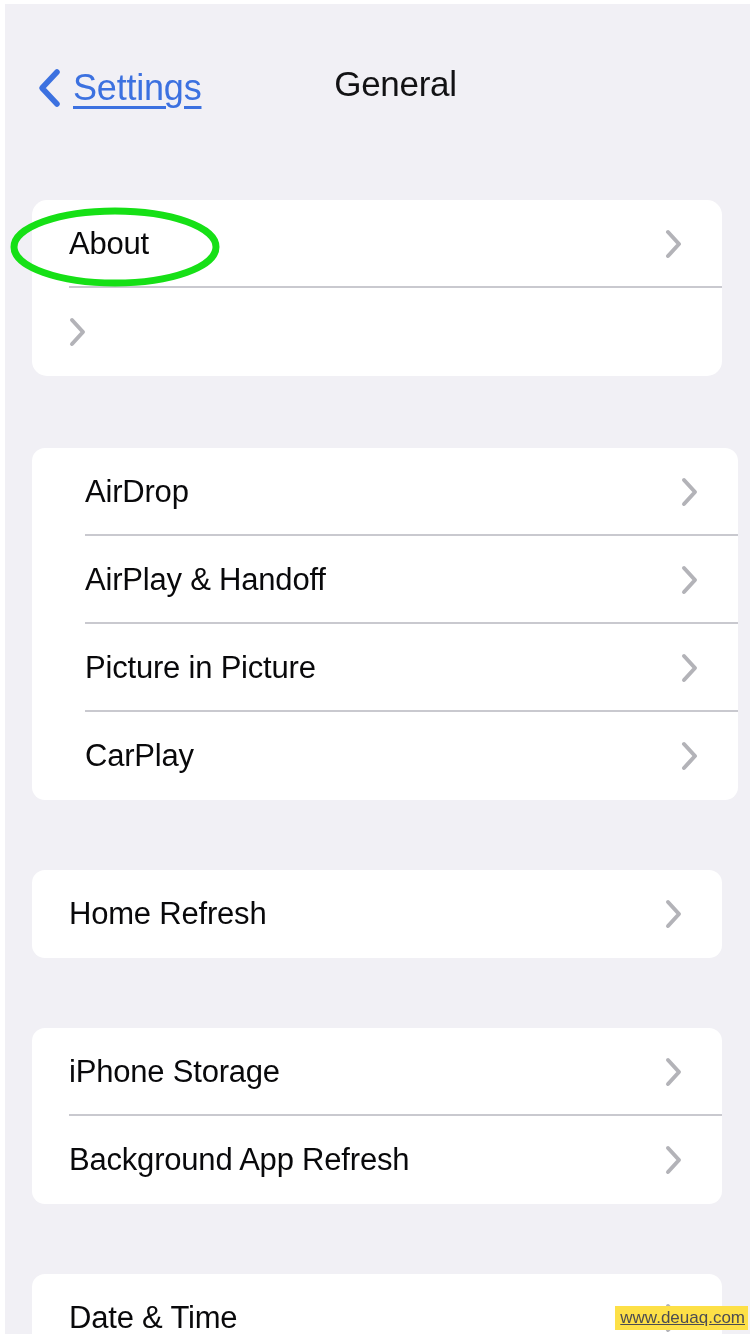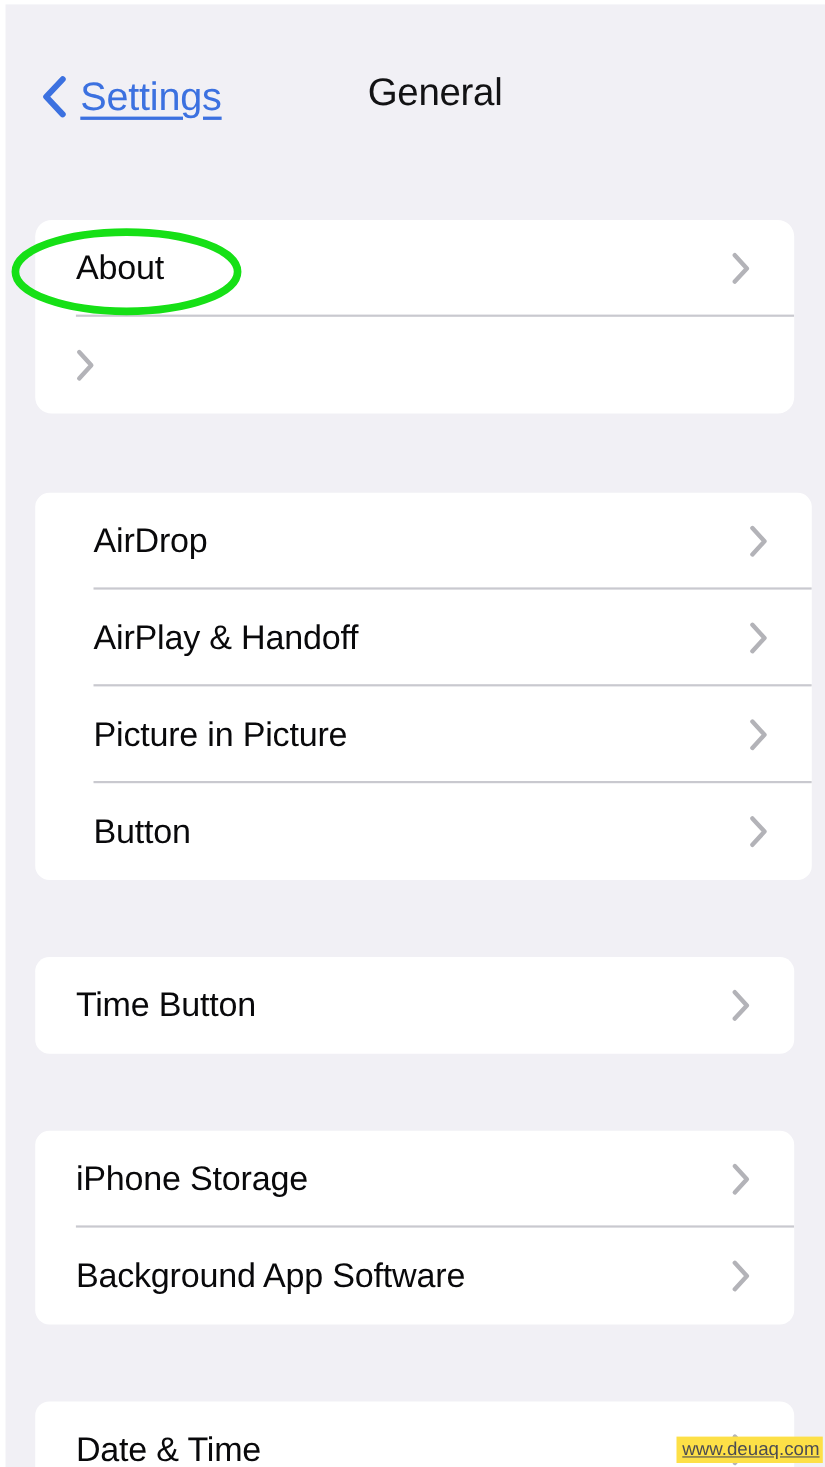--- a/index.html
+++ b/index.html
@@ -188,46 +188,46 @@
       <div class="separator"></div>
     </div>
     <div class="row">
       <span class="row-label">Picture in Picture</span>
       <svg class="row-chevron" viewBox="0 0 17 30">
         <polyline points="3,3 14,15 3,27" fill="none" stroke="#b3b3b8" stroke-width="4" stroke-linecap="round" stroke-linejoin="round"></polyline>
       </svg>
       <div class="separator"></div>
     </div>
     <div class="row">
-      <span class="row-label">Button</span>
+      <span class="row-label">CarPlay</span>
       <svg class="row-chevron" viewBox="0 0 17 30">
         <polyline points="3,3 14,15 3,27" fill="none" stroke="#b3b3b8" stroke-width="4" stroke-linecap="round" stroke-linejoin="round"></polyline>
       </svg>
     </div>
   </div>
 
   <div class="group" id="group-3">
     <div class="row">
-      <span class="row-label">Time Button</span>
+      <span class="row-label">Home Refresh</span>
       <svg class="row-chevron" viewBox="0 0 17 30">
         <polyline points="3,3 14,15 3,27" fill="none" stroke="#b3b3b8" stroke-width="4" stroke-linecap="round" stroke-linejoin="round"></polyline>
       </svg>
     </div>
   </div>
 
   <div class="group" id="group-4">
     <div class="row">
       <span class="row-label">iPhone Storage</span>
       <svg class="row-chevron" viewBox="0 0 17 30">
         <polyline points="3,3 14,15 3,27" fill="none" stroke="#b3b3b8" stroke-width="4" stroke-linecap="round" stroke-linejoin="round"></polyline>
       </svg>
       <div class="separator"></div>
     </div>
     <div class="row">
-      <span class="row-label">Background App Software</span>
+      <span class="row-label">Background App Refresh</span>
       <svg class="row-chevron" viewBox="0 0 17 30">
         <polyline points="3,3 14,15 3,27" fill="none" stroke="#b3b3b8" stroke-width="4" stroke-linecap="round" stroke-linejoin="round"></polyline>
       </svg>
     </div>
   </div>
 
   <div class="group" id="group-5">
     <div class="row">
       <span class="row-label">Date &amp; Time</span>
       <svg class="row-chevron" viewBox="0 0 17 30">

